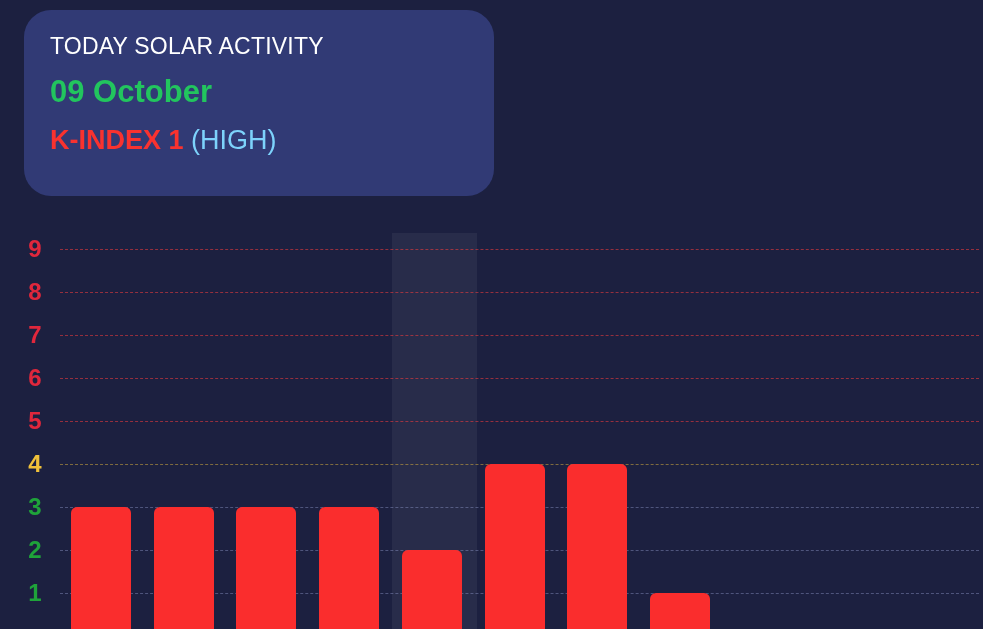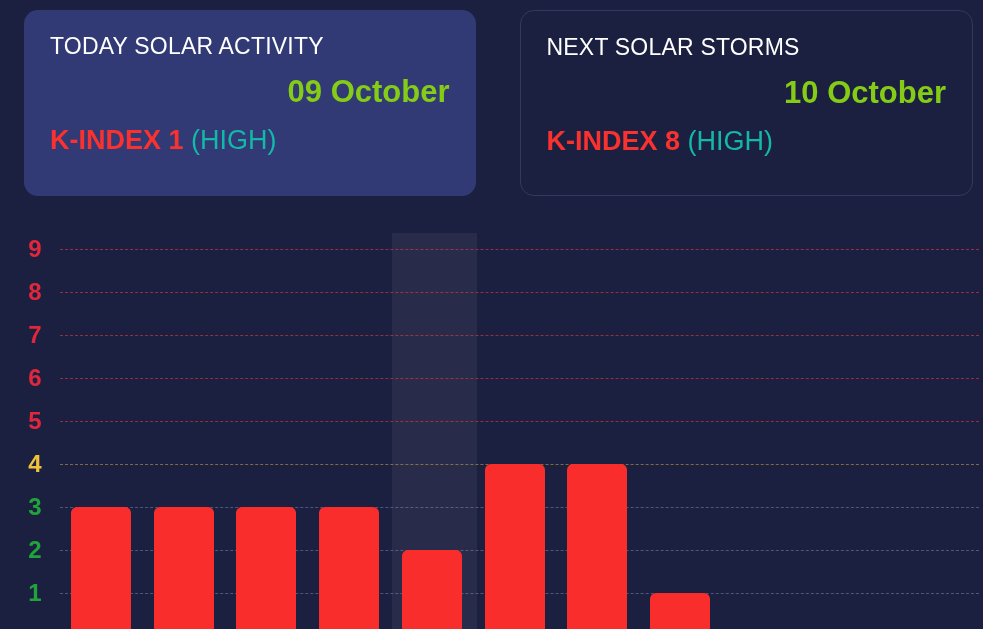--- a/index.html
+++ b/index.html
@@ -20,52 +20,52 @@
     flex:1 1 0;
     border-radius:14px;
     padding:22px 26px 18px 26px;
     box-sizing:border-box;
     display:flex;flex-direction:column;justify-content:flex-start;
   }
   .card.today{
     background:#313a75;
     max-width:470px;
     margin-right:28px;
+    border-radius:27px;
   }
   .card.next{
     background:transparent;
     border:1px solid #33395e;
     max-width:470px;
   }
   .card-title{
     color:#ffffff;
     font-size:23px;
     line-height:28px;
     font-weight:400;
     letter-spacing:.2px;
     margin:0 0 14px 0;
     white-space:nowrap;
   }
   .card-date{
-    color:#84cc16;
+    color:#22c55e;
     font-size:31px;
     line-height:36px;
     font-weight:700;
     margin:0 0 14px 0;
     white-space:nowrap;
-    text-align:right;
   }
   .card-kline{
     font-size:27px;
     line-height:32px;
     margin:0;
     white-space:nowrap;
   }
   .card-kline .kbold{font-weight:700;color:#f9322f;}
-  .card-kline .klevel{font-weight:400;color:#14b8a6;}
+  .card-kline .klevel{font-weight:400;color:#7dd3fc;}
 
   
   .chart{
     position:absolute;left:0;top:196px;width:983px;height:433px;
   }
   
   .highlight-band{
     position:absolute;
     left:400px;top:233px;width:86px;height:396px;
     background:rgba(255,255,255,.055);
@@ -105,28 +105,20 @@
 
   <div class="card today">
     <div class="card-title">TODAY SOLAR ACTIVITY</div>
     <div class="card-date">09 October</div>
     <div class="card-kline">
       <span class="kbold">K-INDEX 1</span>
       <span class="klevel">(HIGH)</span>
     </div>
   </div>
 
-  <div class="card next">
-    <div class="card-title">NEXT SOLAR STORMS</div>
-    <div class="card-date">10 October</div>
-    <div class="card-kline">
-      <span class="kbold">K-INDEX 8</span>
-      <span class="klevel">(HIGH)</span>
-    </div>
-  </div>
 
 </div>
 
 <div class="chart">
   <div class="highlight-band" style="top: 37px; left: 391.8px; width: 85px; height: 396px;"></div>
   <div id="gridlines">
       <div class="gridline " style="top: 53px;"></div>
       <div class="gridline " style="top: 96px;"></div>
       <div class="gridline " style="top: 139px;"></div>
       <div class="gridline " style="top: 182px;"></div>

